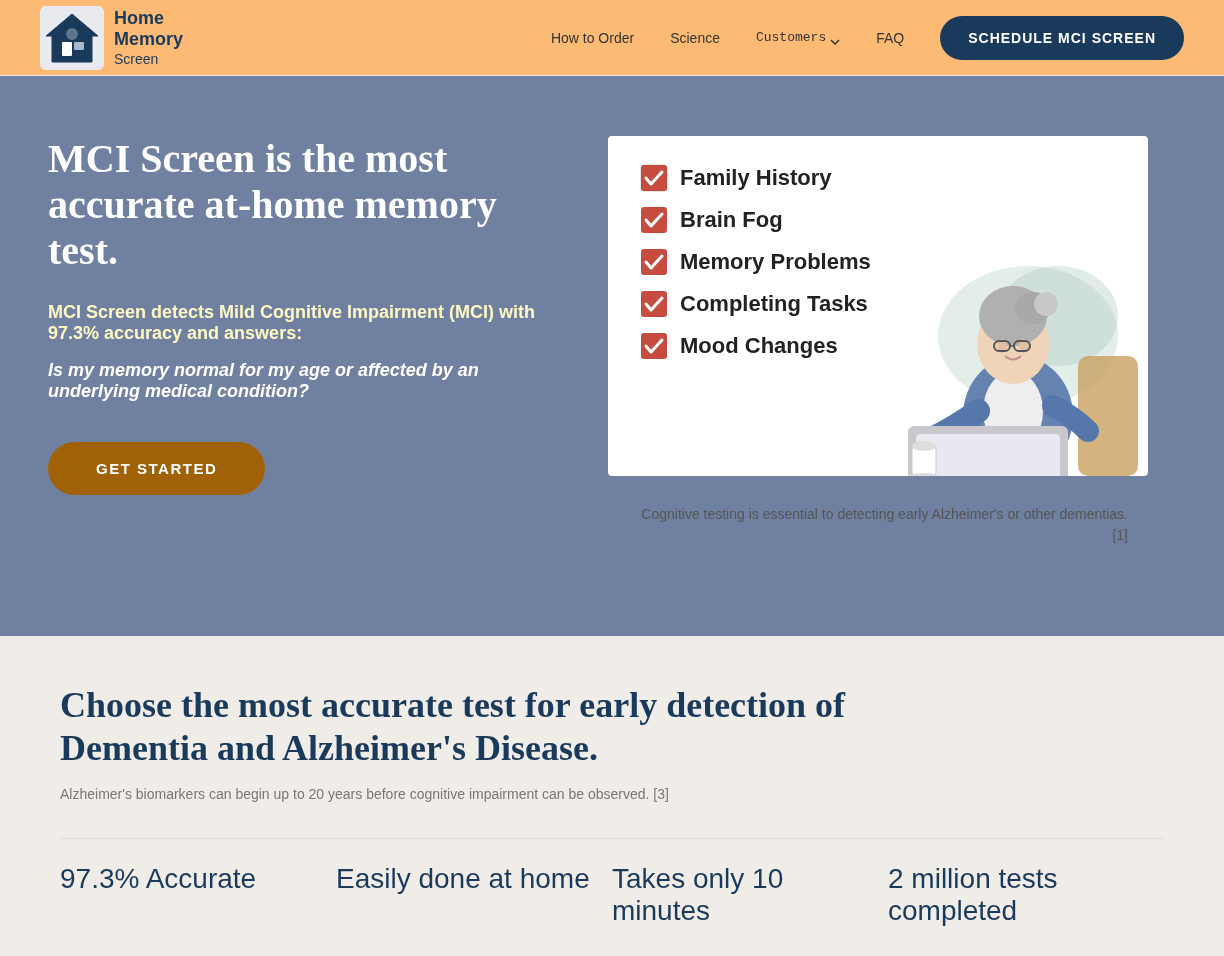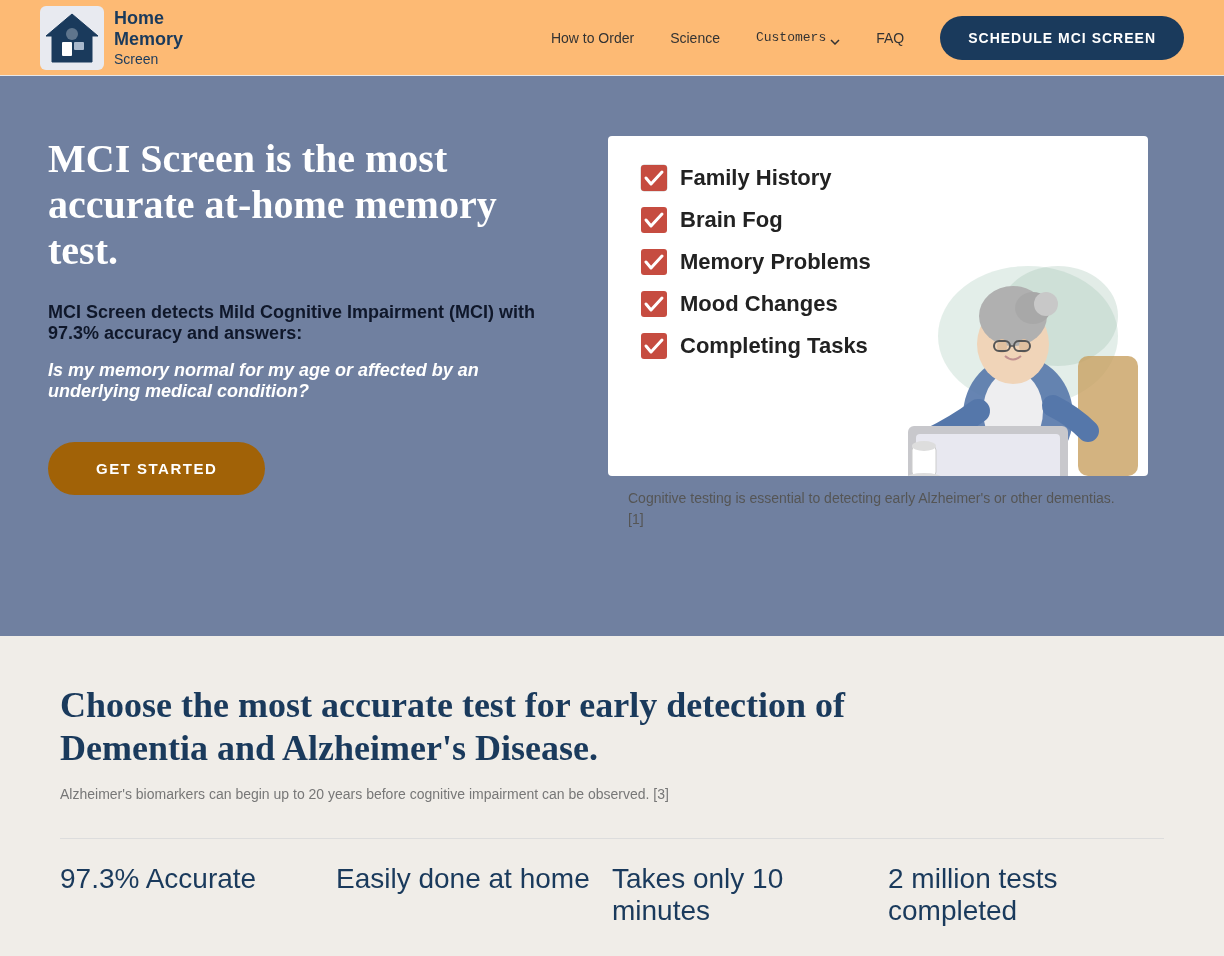--- a/index.html
+++ b/index.html
@@ -83,21 +83,21 @@
     .hero-title {
       font-size: 40px;
       font-weight: 700;
       line-height: 1.15;
       margin-bottom: 28px;
       color: #fff;
     }
     .hero-subtitle {
       font-size: 18px;
       font-weight: 700;
-      color: #0f172a;
+      color: #fef9c3;
       margin-bottom: 16px;
       font-family: Arial, sans-serif;
     }
     .hero-question {
       font-size: 18px;
       font-weight: 700;
       color: #ffffff;
       font-style: italic;
       font-family: Arial, sans-serif;
       margin-bottom: 40px;
@@ -160,22 +160,22 @@
     }
     
     .woman-illustration {
       width: 100%;
       height: 100%;
     }
     .hero-caption {
       color: #555;
       font-size: 14px;
       font-family: Arial, sans-serif;
-      text-align: left;
-      margin-top: 12px;
+      text-align: right;
+      margin-top: 28px;
       max-width: 500px;
       line-height: 1.5;
     }
 
     
     .bottom-section {
       background: #f0ede8;
       padding: 48px 60px 0 60px;
     }
     .bottom-title {
@@ -275,28 +275,28 @@
             <rect x="1" y="1" width="26" height="26" rx="3" fill="#c0392b" opacity="0.9"></rect>
             <polyline points="6,14 11,20 22,8" stroke="#fff" stroke-width="3" fill="none" stroke-linecap="round" stroke-linejoin="round"></polyline>
           </svg>
           <span>Memory Problems</span>
         </li>
         <li>
           <svg class="check-icon" viewBox="0 0 28 28">
             <rect x="1" y="1" width="26" height="26" rx="3" fill="#c0392b" opacity="0.9"></rect>
             <polyline points="6,14 11,20 22,8" stroke="#fff" stroke-width="3" fill="none" stroke-linecap="round" stroke-linejoin="round"></polyline>
           </svg>
+          <span>Completing Tasks</span>
+        </li>
+        <li>
+          <svg class="check-icon" viewBox="0 0 28 28">
+            <rect x="1" y="1" width="26" height="26" rx="3" fill="#c0392b" opacity="0.9"></rect>
+            <polyline points="6,14 11,20 22,8" stroke="#fff" stroke-width="3" fill="none" stroke-linecap="round" stroke-linejoin="round"></polyline>
+          </svg>
           <span>Mood Changes</span>
-        </li>
-        <li>
-          <svg class="check-icon" viewBox="0 0 28 28">
-            <rect x="1" y="1" width="26" height="26" rx="3" fill="#c0392b" opacity="0.9"></rect>
-            <polyline points="6,14 11,20 22,8" stroke="#fff" stroke-width="3" fill="none" stroke-linecap="round" stroke-linejoin="round"></polyline>
-          </svg>
-          <span>Completing Tasks</span>
         </li>
       </ul>
 
       <div class="elderly-woman">
         <svg viewBox="0 0 260 220" xmlns="http://www.w3.org/2000/svg" class="woman-illustration">
 
           <ellipse cx="130" cy="80" rx="90" ry="70" fill="#b8d4c8" opacity="0.4"></ellipse>
           <ellipse cx="160" cy="60" rx="60" ry="50" fill="#a0c0b0" opacity="0.3"></ellipse>
 
           <rect x="180" y="100" width="60" height="120" rx="10" fill="#c8a060" opacity="0.8"></rect>

